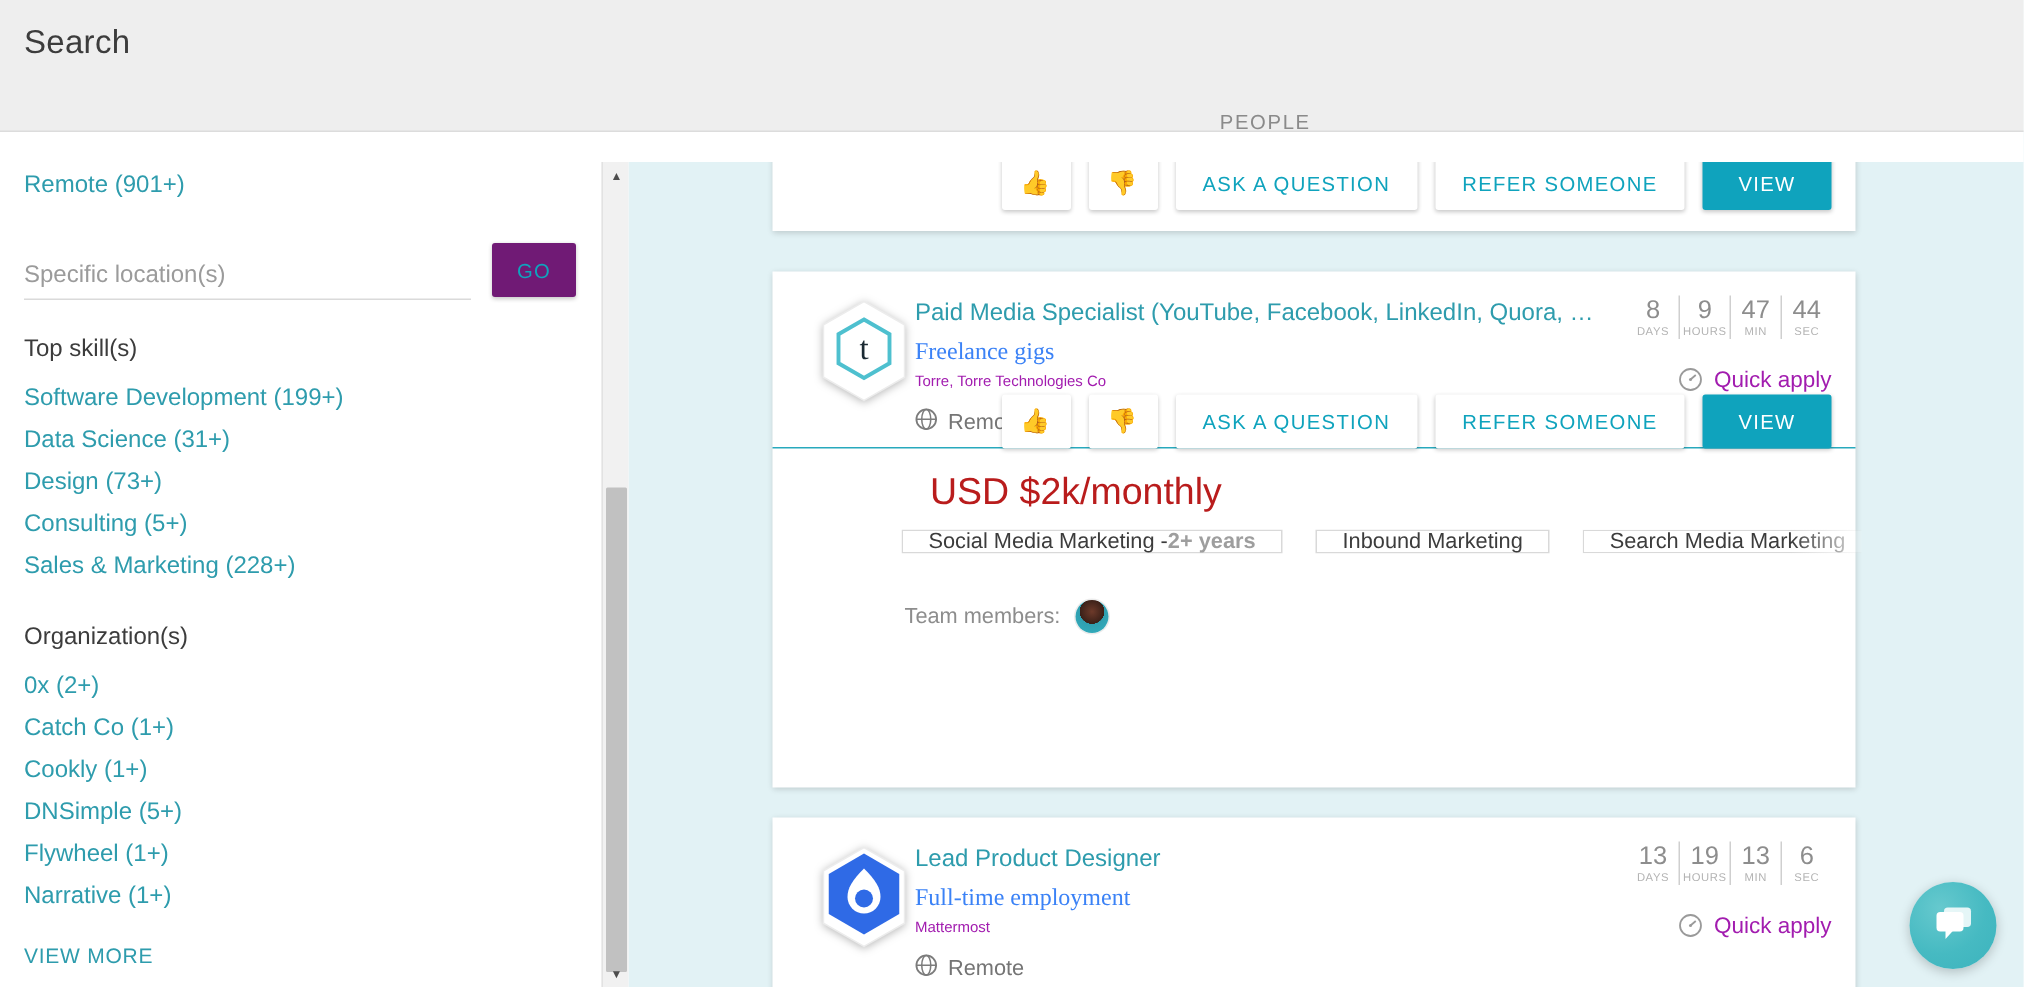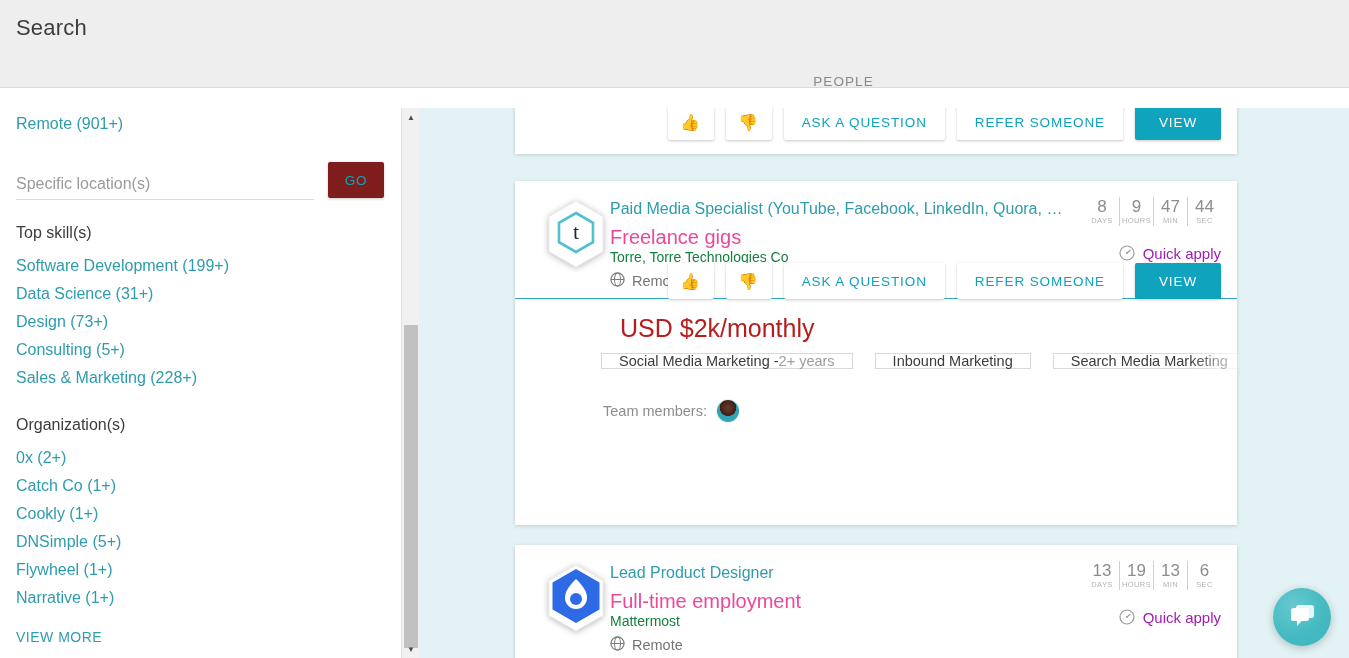--- a/index.html
+++ b/index.html
@@ -83,21 +83,21 @@
     font-family: "Liberation Sans", sans-serif;
     color: #3c3c3c;
     padding: 0 0 6px 0;
     outline: none;
     background: transparent;
   }
   .loc-input::placeholder { color: #9b9b9b; }
   .go-btn {
     margin-left: 14px; margin-bottom: 2px;
     width: 56px; height: 36px;
-    background: #7f1d1d;
+    background: #701a75;
     border: none;
     border-radius: 2px;
     box-shadow: 0 1px 3px rgba(0,0,0,.22);
     color: #0fa3bd;
     font-size: 13.5px;
     letter-spacing: .8px;
     font-family: "Liberation Sans", sans-serif;
     cursor: pointer;
   }
   .sb-viewmore {
@@ -169,25 +169,25 @@
 
   .job-title {
     position: absolute; left: 95px; top: 19px;
     font-size: 16px; color: #2e9cad;
     cursor: pointer;
     white-space: nowrap;
     max-width: 470px; overflow: hidden;
   }
   .job-type {
     position: absolute; left: 95px; top: 45px;
-    font-size: 20px; color: #ec4899;
+    font-size: 16px; color: #3b82f6; font-family: Liberation Serif, serif;
   }
   .job-org {
     position: absolute; left: 95px; top: 68px;
-    font-size: 14px; color: #15803d;
+    font-size: 10px; color: #a21caf;
   }
   .job-loc {
     position: absolute; left: 95px; top: 91px;
     font-size: 14.5px; color: #757575;
     display: flex; align-items: center; gap: 7px;
   }
 
   .countdown {
     position: absolute; right: 16px; top: 16px;
     display: flex; align-items: flex-start;
@@ -221,21 +221,21 @@
     border: 1px solid #d9d9d9;
     background: #fff;
     height: 16px;
     display: flex; align-items: center;
     padding: 0 17px;
     font-size: 14.5px;
     color: #3c3c3c;
     white-space: nowrap;
     cursor: pointer;
   }
-  .chip .dim { color: #9e9e9e; }
+  .chip .dim { color: #9e9e9e; font-weight: bold; }
   .chip.truncated {
     -webkit-mask-image: linear-gradient(to right, #000 72%, transparent 100%);
     mask-image: linear-gradient(to right, #000 72%, transparent 100%);
   }
   .team {
     position: absolute; left: 88px; top: 101px;
     font-size: 14.5px; color: #8d8d8d;
     display: flex; align-items: center; gap: 10px;
   }
   .avatar {

